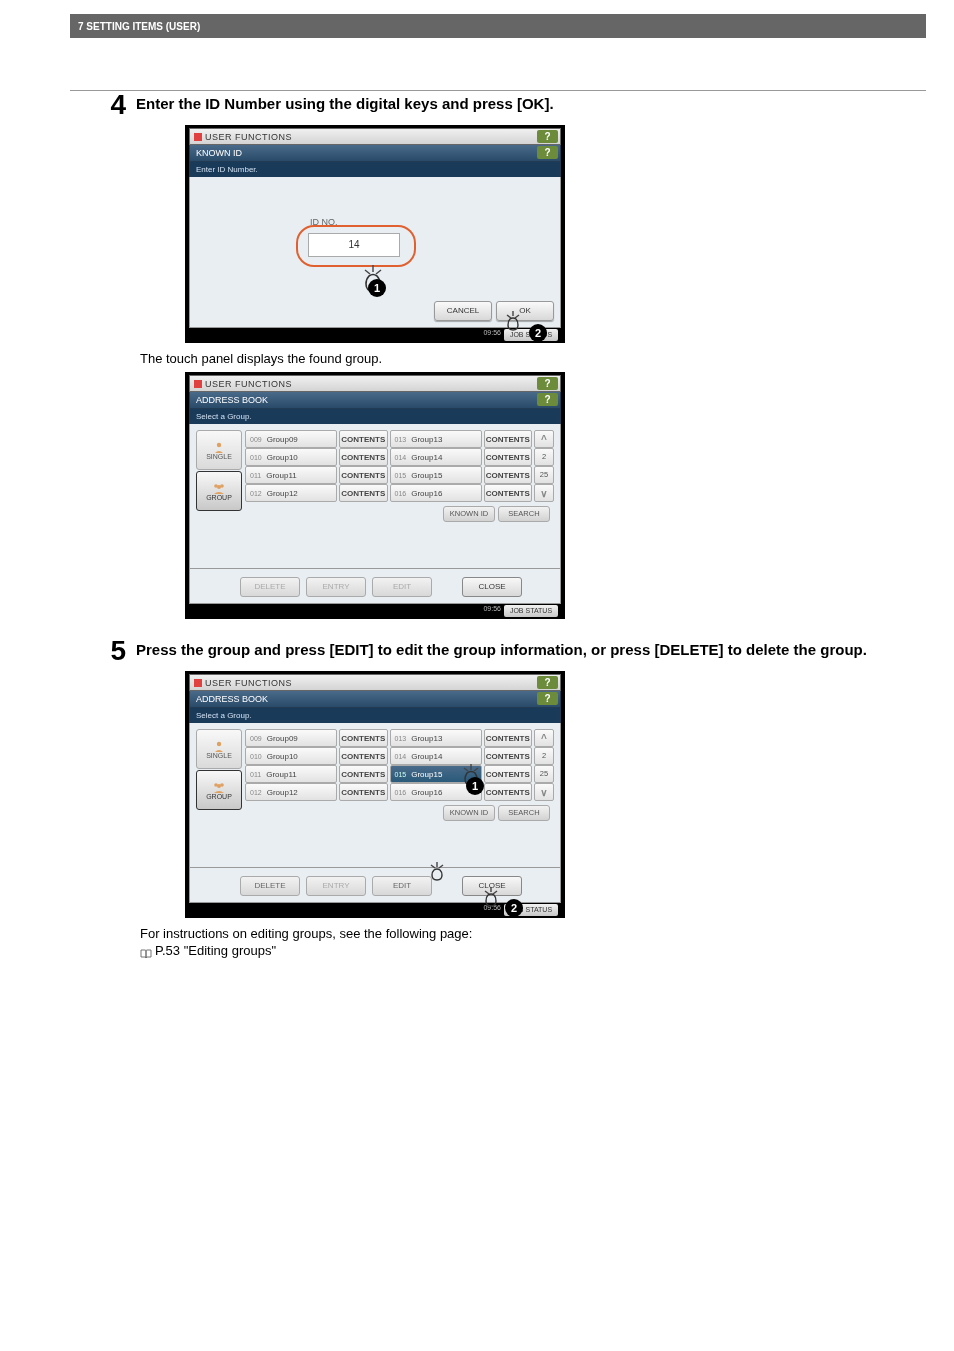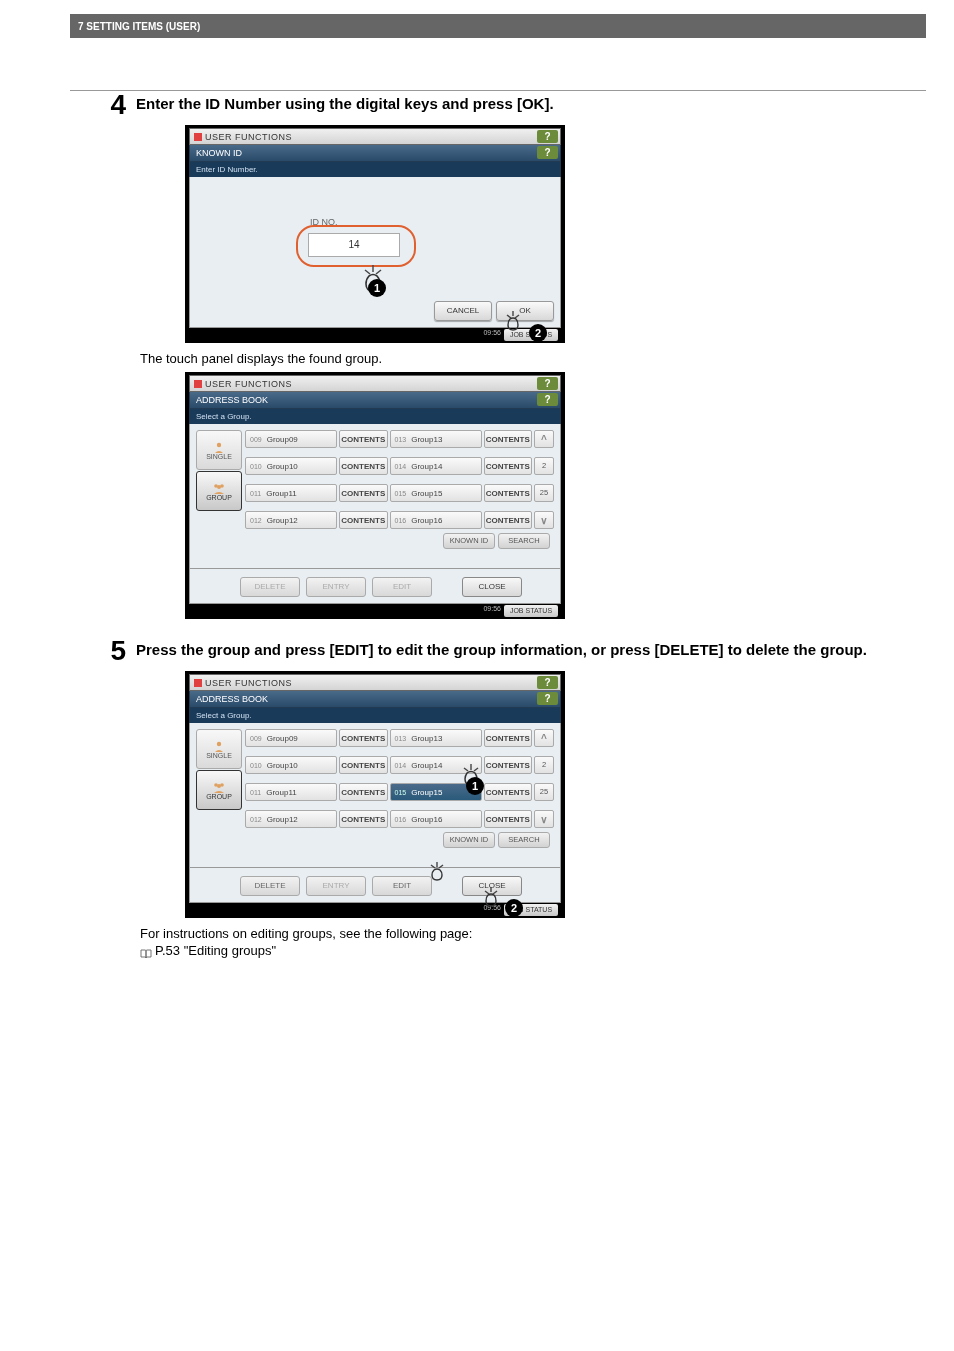--- a/index.html
+++ b/index.html
@@ -256,21 +256,21 @@
     justify-content:center;
     font-size:7px;
     color:#555;
   }
   .tab-card.sel { border-color:#333; color:#333; background:linear-gradient(#f8f8f8,#c8c8c8); }
   .tab-card svg { width:14px; height:12px; }
   .glist {
     margin-left: 49px;
     display:flex;
     flex-direction:column;
-    gap: 9px;
+    gap: 0;
   }
   .grow {
     display:flex;
     gap: 2px;
   }
   .gcell {
     display:flex;
     align-items:center;
     height: 16px;
     border:1px solid #aaa;

